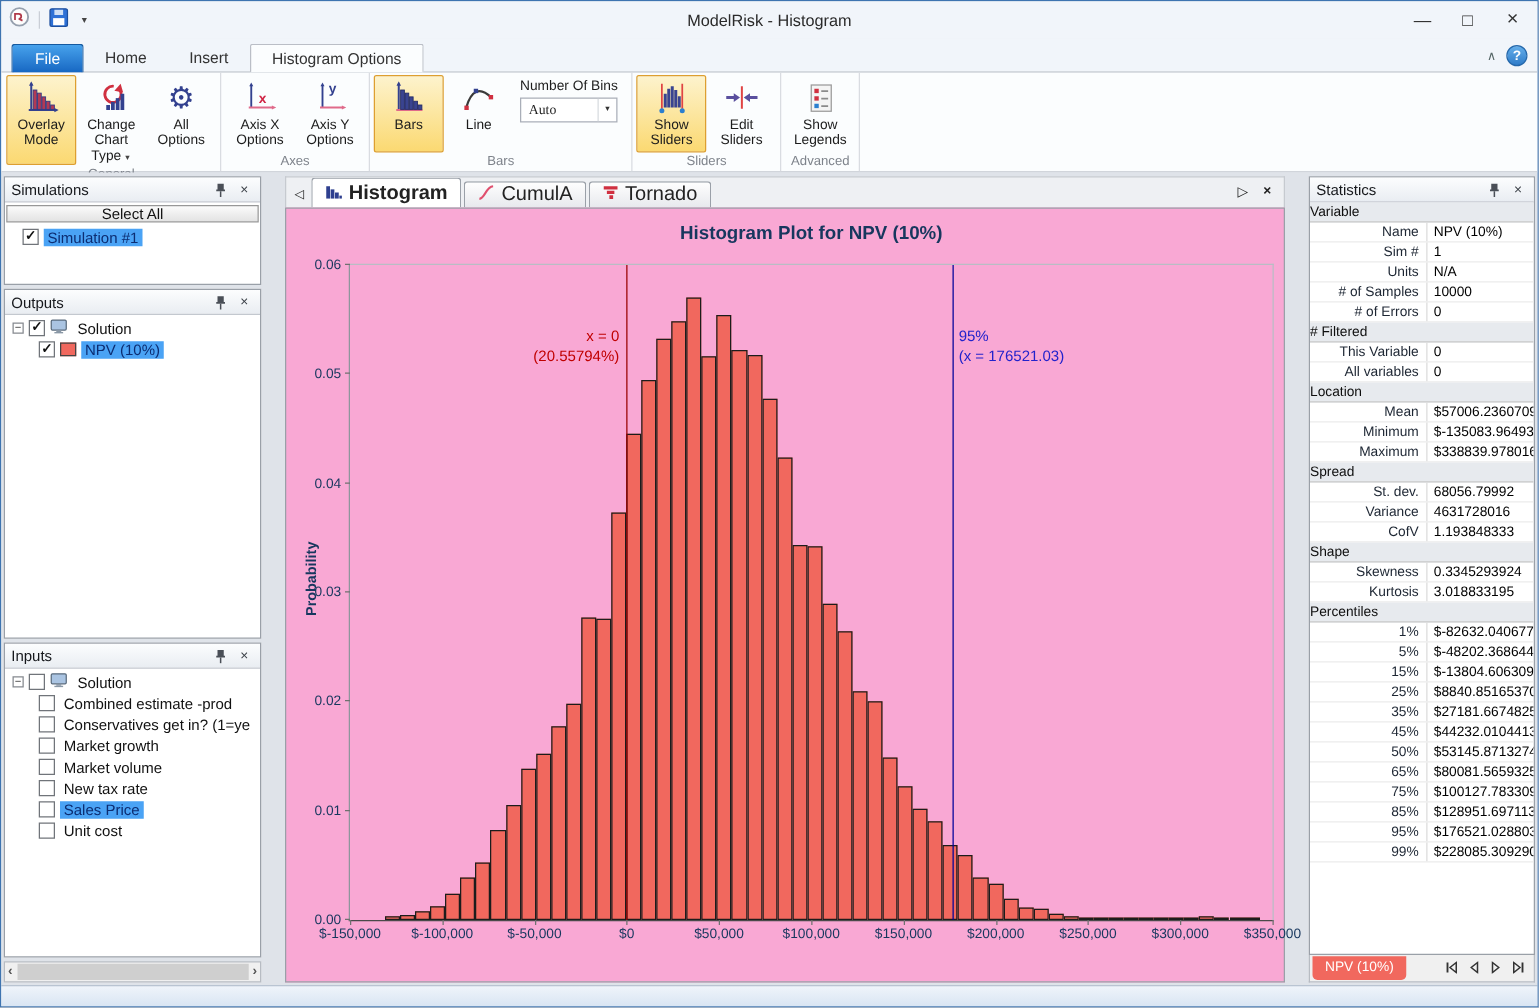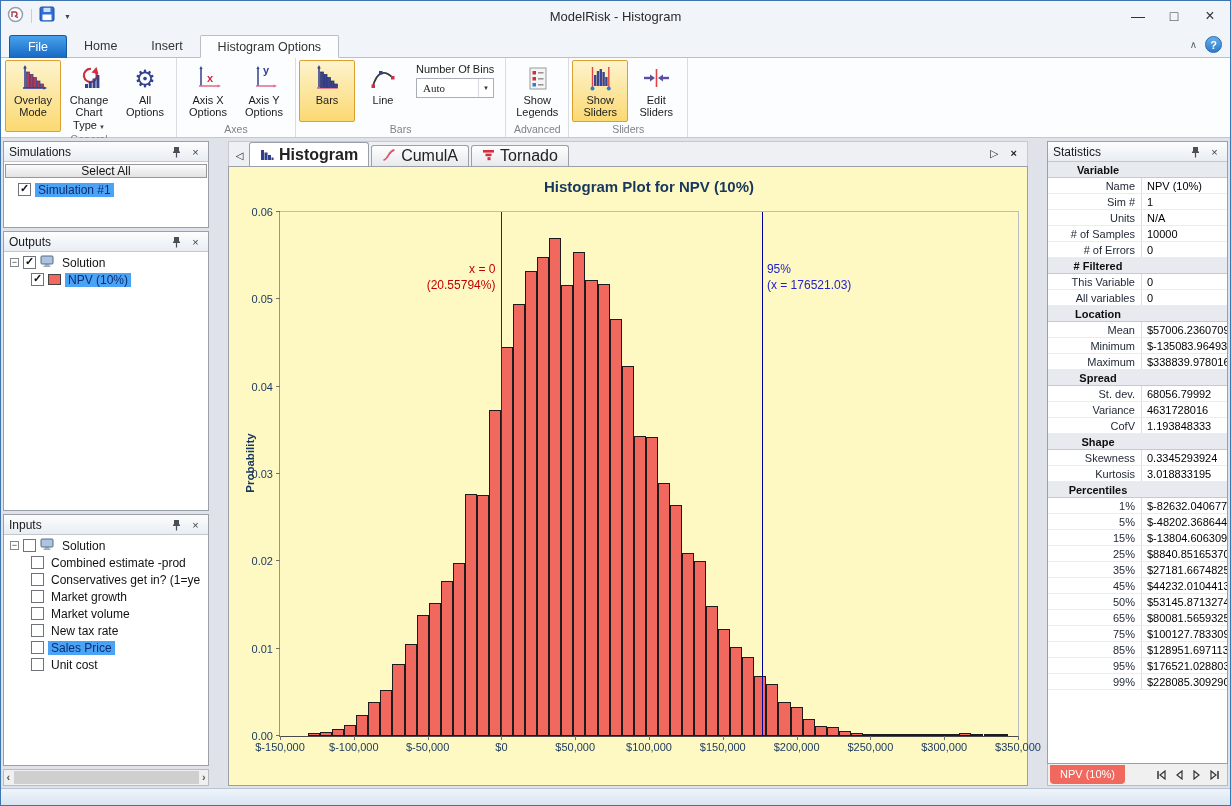--- a/index.html
+++ b/index.html
@@ -68,41 +68,41 @@
   .hthumb { height:13px; flex:0 0 185px; background:#cfcfcf; margin:0 1px; }
 
   
   .centercol { flex:1; min-width:0; display:flex; flex-direction:column; }
   .ctabs { height:25px; flex:none; display:flex; align-items:flex-end; background:#eef0f3; padding-left:3px; gap:2px; border:1px solid #c6cad0; border-bottom:none; }
   .ctab-scroll { width:15px; font-size:10px; color:#222; text-align:center; padding-bottom:5px; }
   .ctab { height:21px; display:flex; align-items:center; gap:5px; padding:0 10px; font-size:16px; color:#222;
           background:linear-gradient(#fefefe,#e7e9ed); border:1px solid #9aa0a8; border-bottom:none; border-radius:3px 3px 0 0; }
   .ctab.active { background:#fff; font-weight:bold; height:24px; }
   .ctabs-right { margin-left:auto; display:flex; gap:12px; padding:0 10px 6px 0; font-size:11px; color:#222; }
-  .canvas { flex:1; background:#fef9c3; border:1px solid #9aa0a8; position:relative; }
+  .canvas { flex:1; background:#f9a8d4; border:1px solid #9aa0a8; position:relative; }
   .chart-title { position:absolute; top:11px; left:50px; right:8px; text-align:center; font-size:15px; font-weight:bold; color:#17375e; }
   .plot { position:absolute; left:50px; top:44px; right:8px; bottom:48px; border:1px solid #b9bdc4; border-left-color:#8f959c; border-bottom:1px solid #4a4a4a; }
   .bar { position:absolute; bottom:0; border:1px solid #1c1c1c; min-height:1px; }
   .ytick { position:absolute; right:calc(100% + 7px); transform:translateY(50%); font-size:11px; color:#17375e; white-space:nowrap; }
   .ytickmark { position:absolute; right:100%; width:4px; height:1px; background:#707070; }
   .xtick { position:absolute; top:calc(100% + 5px); transform:translateX(-50%); font-size:11px; color:#17375e; white-space:nowrap; }
   .xtickmark { position:absolute; top:100%; width:1px; height:4px; background:#707070; }
   .ylabel { position:absolute; left:-24px; top:47%; width:90px; text-align:center; transform:rotate(-90deg);
             font-size:11.5px; font-weight:bold; color:#17375e; }
   .xlabel { position:absolute; bottom:7px; left:50px; right:8px; text-align:center; font-size:11.5px; font-weight:bold; color:#17375e; }
   .marker-line { position:absolute; top:0; bottom:0; width:1px; }
   .marker-ann { position:absolute; top:50px; font-size:12px; line-height:1.3; white-space:nowrap; }
   .marker-ann div { display:block; }
 
   
   .rightcol { width:181px; flex:none; display:flex; flex-direction:column; }
   .statspanel { flex:1; min-height:0; }
   .stats-body { flex:1; overflow:hidden; font-size:11px; }
   .shead { height:16px; background:#e7eaee; border-bottom:1px solid #c9c9c9; display:flex; align-items:center; }
-  .shead span { width:100px; text-align:center; font-weight:bold; color:#0e0e0e; }
+  .shead span { width:100px; font-weight:normal; color:#0e0e0e; }
   .srow { display:flex; height:16px; align-items:stretch; border-bottom:1px solid #ececec; }
   .srow .sl { width:94px; flex:none; text-align:right; padding-right:6px; border-right:1px solid #dcdcdc;
               display:flex; align-items:center; justify-content:flex-end; color:#1d2633; white-space:nowrap; }
   .srow .sv { flex:1; padding-left:5px; display:flex; align-items:center; white-space:nowrap; overflow:hidden; color:#000; }
   .stats-footer { height:22px; flex:none; background:#f0f0f0; border:1px solid #b7bcc3; border-top:none; display:flex; align-items:center; }
   .vtab { background:#f1685e; color:#fff; font-size:11px; padding:3px 10px 4px 10px; border-radius:0 0 4px 4px; margin-left:2px; }
   .nav { margin-left:auto; display:flex; gap:8px; padding-right:7px; align-items:center; }
 
   .statusbar { height:17px; flex:none; background:linear-gradient(#eff4fa,#d9e5f3); border-top:1px solid #b9c4d2; }
 </style>
@@ -252,40 +252,20 @@
             <span>Auto</span>
             <span class="dd">▼</span>
           </div>
         </div>
       </div>
       <div class="rlabel">Bars</div>
     </div>
 
     <div class="rgroup">
       <div class="rbtns">
-        <div class="rbtn">
-          <span class="ric">
-            <svg width="27" height="27">
-                <rect x="6" y="3" width="16" height="21" fill="#f4f4f4" stroke="#9a9a9a"></rect>
-                <rect x="8.5" y="6" width="3.5" height="3.5" fill="#d03040"></rect>
-                <line x1="14" y1="7.8" x2="19.5" y2="7.8" stroke="#8a8a8a" stroke-width="1.4"></line>
-                <rect x="8.5" y="12" width="3.5" height="3.5" fill="#d03040"></rect>
-                <line x1="14" y1="13.8" x2="19.5" y2="13.8" stroke="#8a8a8a" stroke-width="1.4"></line>
-                <rect x="8.5" y="18" width="3.5" height="3.5" fill="#2a7fd0"></rect>
-                <line x1="14" y1="19.8" x2="19.5" y2="19.8" stroke="#8a8a8a" stroke-width="1.4"></line>
-              </svg>
-          </span>
-          <span>Show Legends</span>
-        </div>
-      </div>
-      <div class="rlabel">Advanced</div>
-    </div>
-
-    <div class="rgroup">
-      <div class="rbtns">
         <div class="rbtn sel">
           <span class="ric">
             <svg width="27" height="27">
                 <rect x="7" y="10" width="2.4" height="11" fill="#3a4490"></rect>
                 <rect x="9.8" y="6" width="2.4" height="15" fill="#3a4490"></rect>
                 <rect x="12.6" y="4" width="2.4" height="17" fill="#3a4490"></rect>
                 <rect x="15.4" y="7" width="2.4" height="14" fill="#3a4490"></rect>
                 <rect x="18.2" y="12" width="2.4" height="9" fill="#3a4490"></rect>
                 <line x1="5.5" y1="2" x2="5.5" y2="22" stroke="#e04444" stroke-width="1.4"></line>
                 <line x1="21.8" y1="2" x2="21.8" y2="22" stroke="#e04444" stroke-width="1.4"></line>
@@ -302,20 +282,40 @@
                 <line x1="1" y1="13" x2="8" y2="13" stroke="#5a4f9e" stroke-width="2.4"></line>
                 <polygon points="12,13 7,9.5 7,16.5" fill="#5a4f9e"></polygon>
                 <line x1="26" y1="13" x2="19" y2="13" stroke="#5a4f9e" stroke-width="2.4"></line>
                 <polygon points="15,13 20,9.5 20,16.5" fill="#5a4f9e"></polygon>
               </svg>
           </span>
           <span>Edit Sliders</span>
         </div>
       </div>
       <div class="rlabel">Sliders</div>
+    </div>
+
+    <div class="rgroup">
+      <div class="rbtns">
+        <div class="rbtn">
+          <span class="ric">
+            <svg width="27" height="27">
+                <rect x="6" y="3" width="16" height="21" fill="#f4f4f4" stroke="#9a9a9a"></rect>
+                <rect x="8.5" y="6" width="3.5" height="3.5" fill="#d03040"></rect>
+                <line x1="14" y1="7.8" x2="19.5" y2="7.8" stroke="#8a8a8a" stroke-width="1.4"></line>
+                <rect x="8.5" y="12" width="3.5" height="3.5" fill="#d03040"></rect>
+                <line x1="14" y1="13.8" x2="19.5" y2="13.8" stroke="#8a8a8a" stroke-width="1.4"></line>
+                <rect x="8.5" y="18" width="3.5" height="3.5" fill="#2a7fd0"></rect>
+                <line x1="14" y1="19.8" x2="19.5" y2="19.8" stroke="#8a8a8a" stroke-width="1.4"></line>
+              </svg>
+          </span>
+          <span>Show Legends</span>
+        </div>
+      </div>
+      <div class="rlabel">Advanced</div>
     </div>
   </div>
 
   <div class="main">
 
     <div class="leftcol">
       <div class="panel" style="height:87px;">
         <div class="phead">
           <span class="ptitle">Simulations</span>
           <span class="picon">

